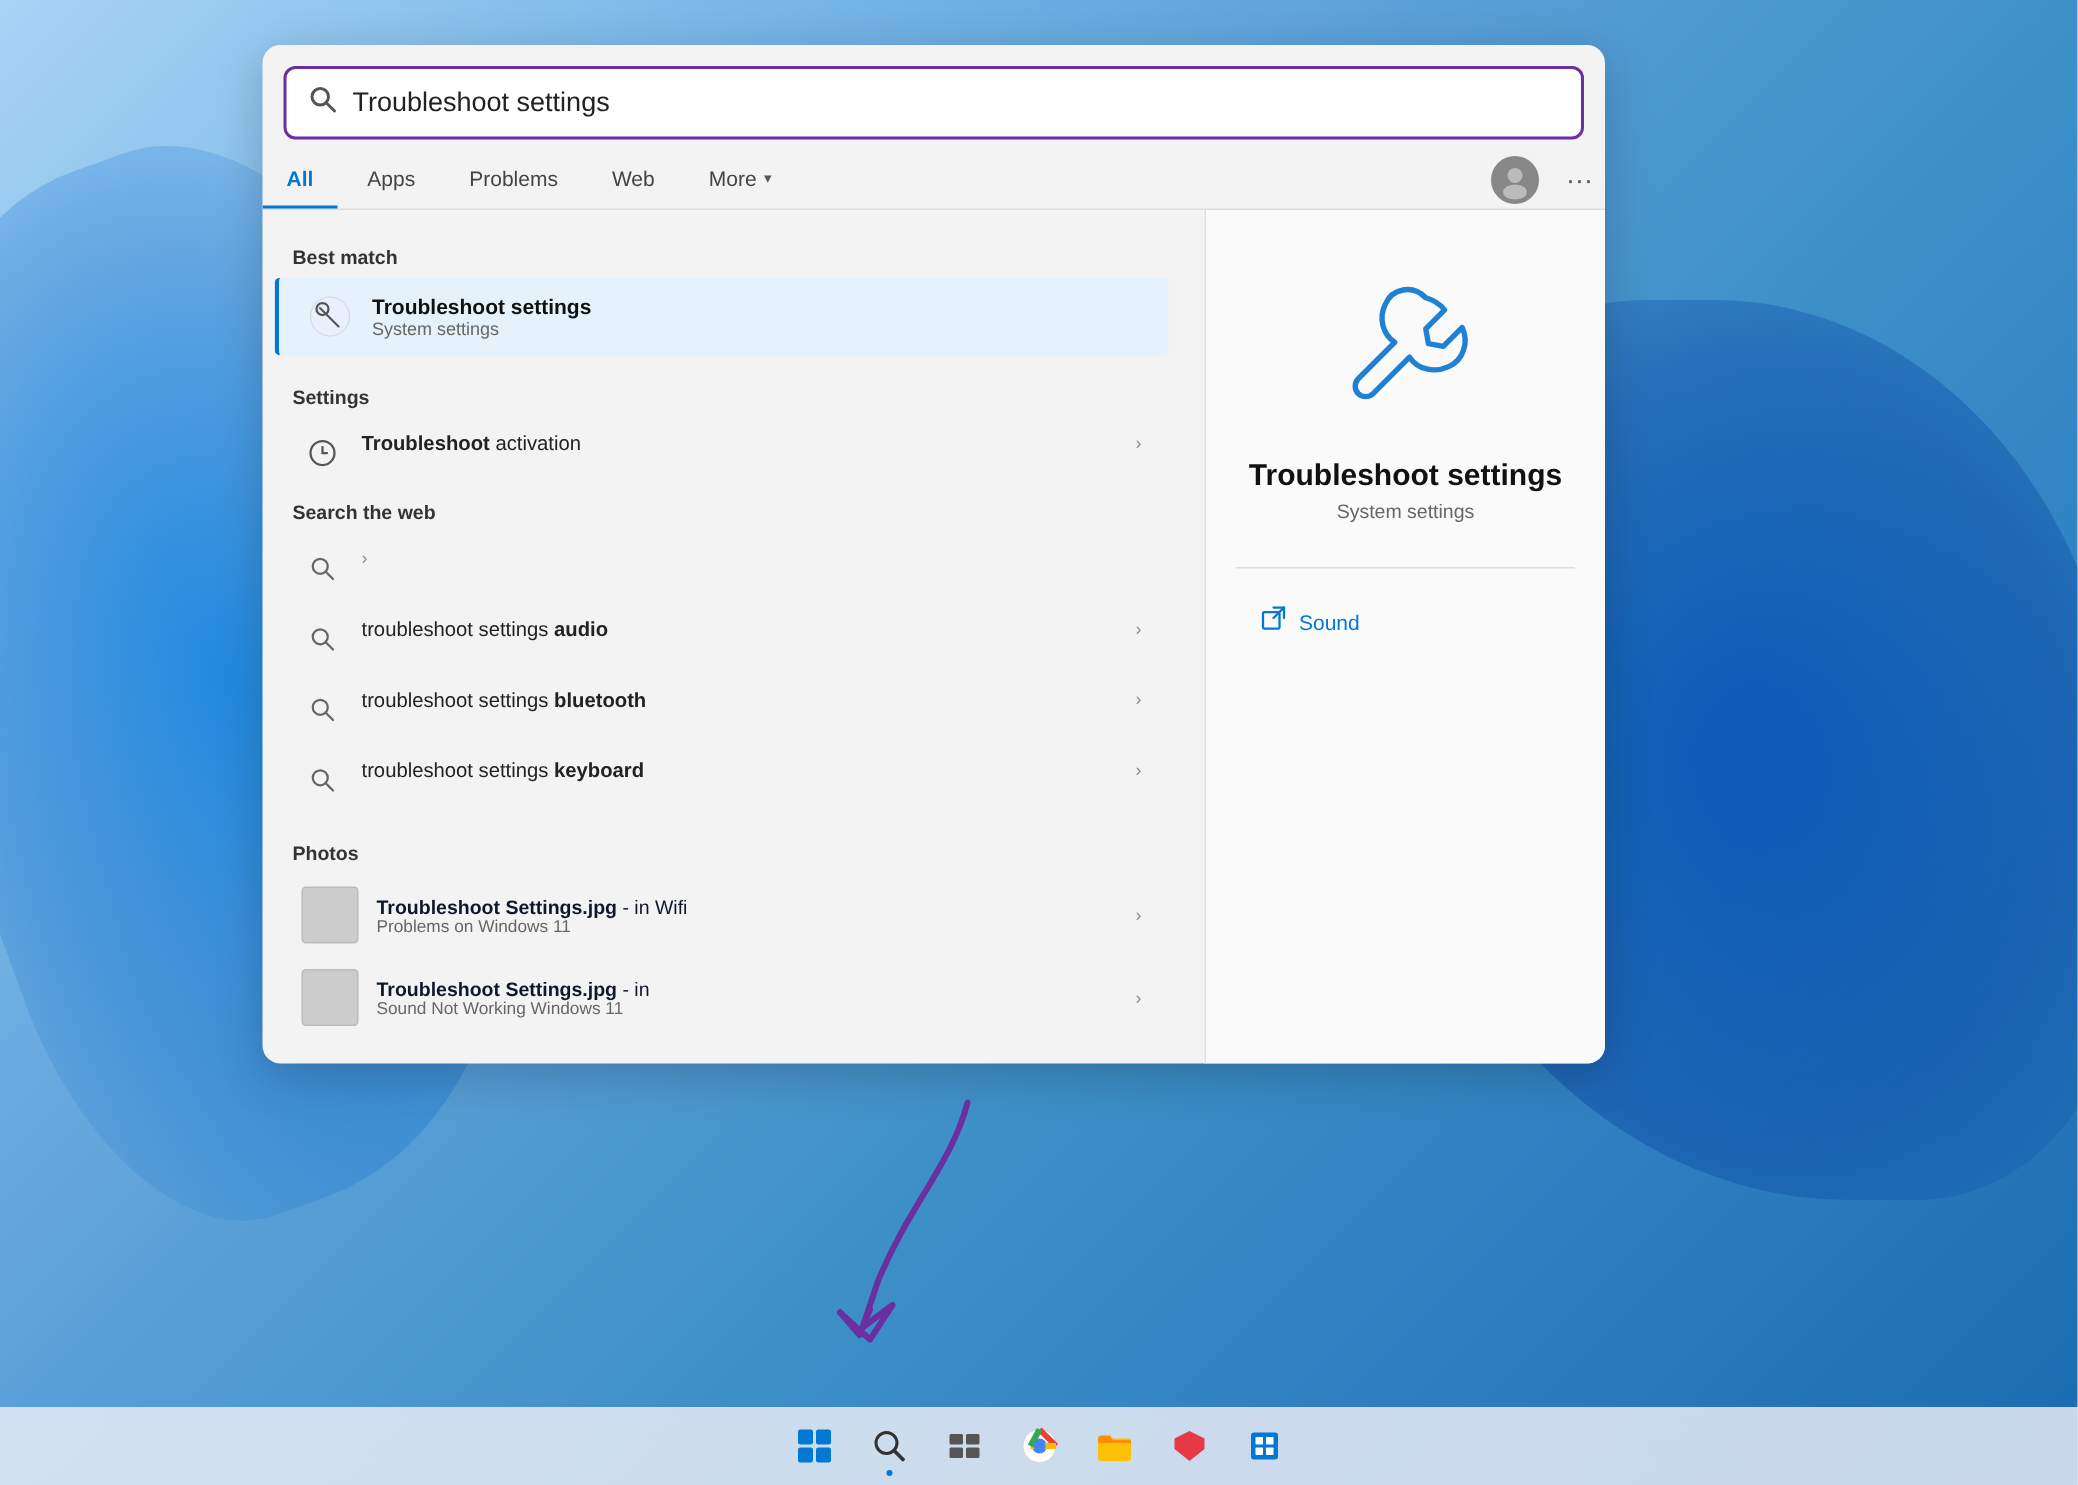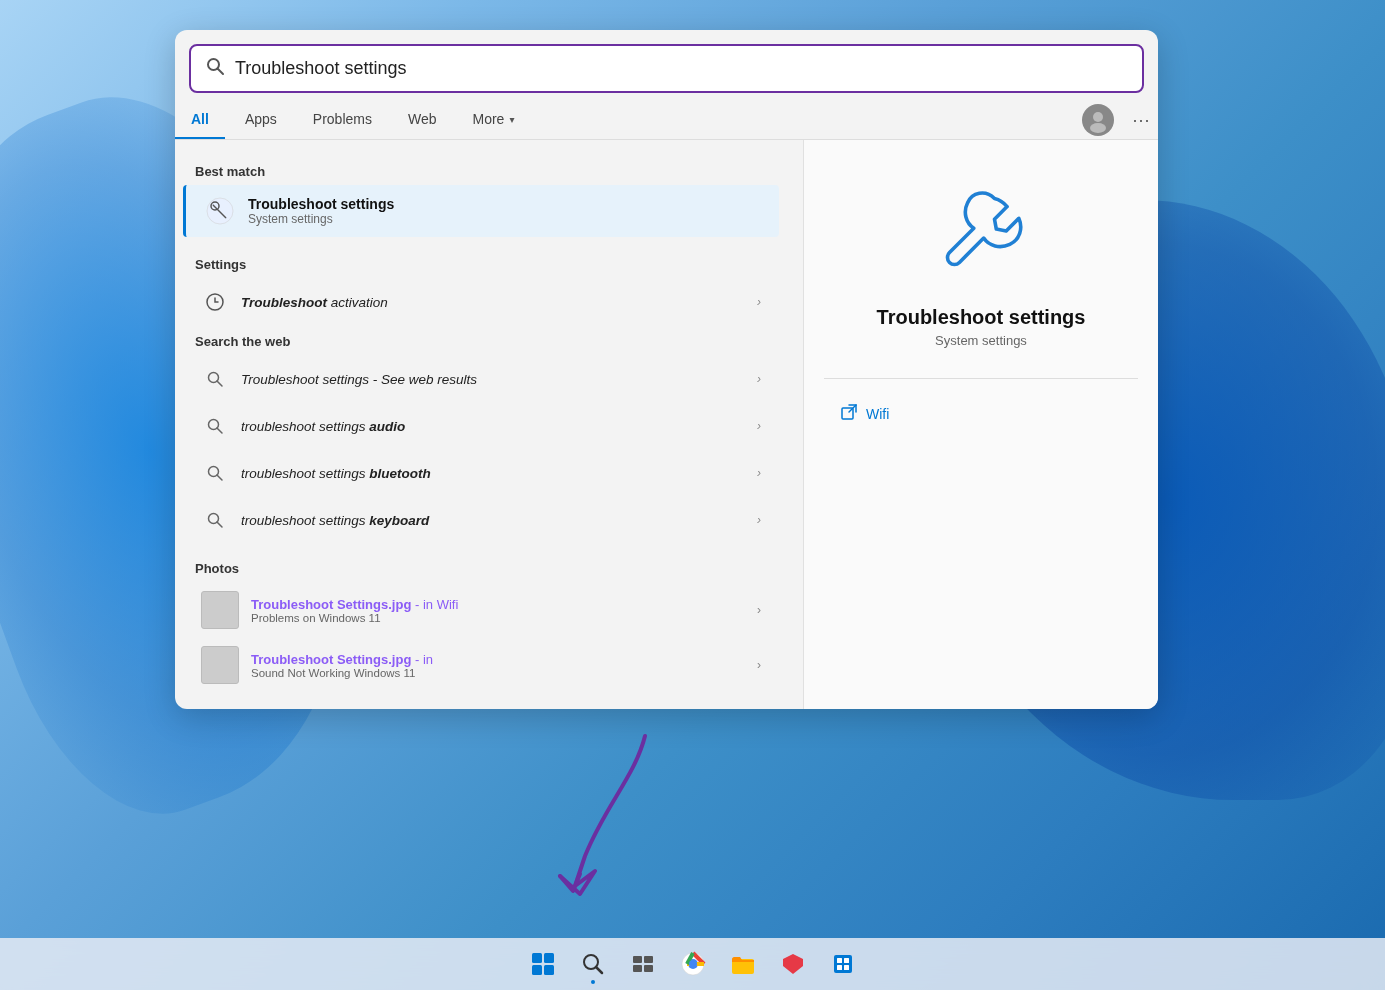--- a/index.html
+++ b/index.html
@@ -37,21 +37,21 @@
       right: -30px;
       top: 200px;
       border-radius: 40% 60% 30% 70%;
     }
 
     
     .search-panel {
       position: absolute;
       top: 30px;
       left: 175px;
-      width: 983px;
+      width: 895px;
       background: #f3f3f3;
       border-radius: 12px;
       box-shadow: 0 8px 32px rgba(0,0,0,0.2);
       overflow: hidden;
     }
 
     
     .search-bar {
       display: flex;
       align-items: center;
@@ -181,27 +181,25 @@
       color: #111;
     }
 
     .best-match-text p {
       font-size: 12px;
       color: #666;
     }
 
     .list-item {
       display: flex;
-      align-items: center;
       padding: 9px 18px;
       cursor: pointer;
       border-radius: 4px;
       margin: 1px 8px;
       position: relative;
-      font-style: italic;
     }
 
     .list-item-icon {
       width: 28px;
       height: 28px;
       margin-right: 12px;
       display: flex;
       align-items: center;
       justify-content: center;
       color: #555;
@@ -239,21 +237,21 @@
       background: #ccc;
       border-radius: 3px;
       margin-right: 12px;
       flex-shrink: 0;
       border: 1px solid #bbb;
     }
 
     .photo-text h4 {
       font-size: 13px;
       font-weight: 400;
-      color: #8b5cf6;
+      color: #0f172a;
     }
 
     .photo-text h4 strong {
       font-weight: 700;
     }
 
     .photo-text p {
       font-size: 11.5px;
       color: #666;
     }
@@ -454,23 +452,20 @@
 
       <div class="section-label" style="">Search the web</div>
 
       <div class="list-item">
         <div class="list-item-icon">
           <svg width="18" height="18" viewBox="0 0 18 18" fill="none">
             <circle cx="7.5" cy="7.5" r="5" stroke="#666" stroke-width="1.5"></circle>
             <line x1="11" y1="11" x2="16" y2="16" stroke="#666" stroke-width="1.5" stroke-linecap="round"></line>
           </svg>
         </div>
-        <span class="list-item-text">
-          Troubleshoot settings - See web results
-        </span>
         <span class="list-item-chevron">›</span>
       </div>
 
       <div class="list-item">
         <div class="list-item-icon">
           <svg width="18" height="18" viewBox="0 0 18 18" fill="none">
             <circle cx="7.5" cy="7.5" r="5" stroke="#666" stroke-width="1.5"></circle>
             <line x1="11" y1="11" x2="16" y2="16" stroke="#666" stroke-width="1.5" stroke-linecap="round"></line>
           </svg>
         </div>
@@ -543,21 +538,21 @@
       <div class="divider"></div>
 
       <div class="open-btn">
         <span style="font-size:16px; color:#0078d4;">
           <svg width="18" height="18" viewBox="0 0 18 18" fill="none">
             <rect x="2" y="5" width="11" height="11" rx="1" stroke="#0078d4" stroke-width="1.5"></rect>
             <path d="M9 2 L16 2 L16 9" stroke="#0078d4" stroke-width="1.5" stroke-linecap="round"></path>
             <path d="M16 2 L9 9" stroke="#0078d4" stroke-width="1.5" stroke-linecap="round"></path>
           </svg>
         </span>
-        <span>Wifi</span>
+        <span>Sound</span>
       </div>
 
     </div>
 
   </div>
 </div>
 
 <div class="arrow-annotation">
   <svg viewBox="0 0 180 200" fill="none" xmlns="http://www.w3.org/2000/svg">
     <path d="M140 10 C130 50, 100 80, 80 130 L70 160 L90 145 L75 168 L55 150" stroke="#6b2fa0" stroke-width="4" stroke-linecap="round" stroke-linejoin="round"></path>

